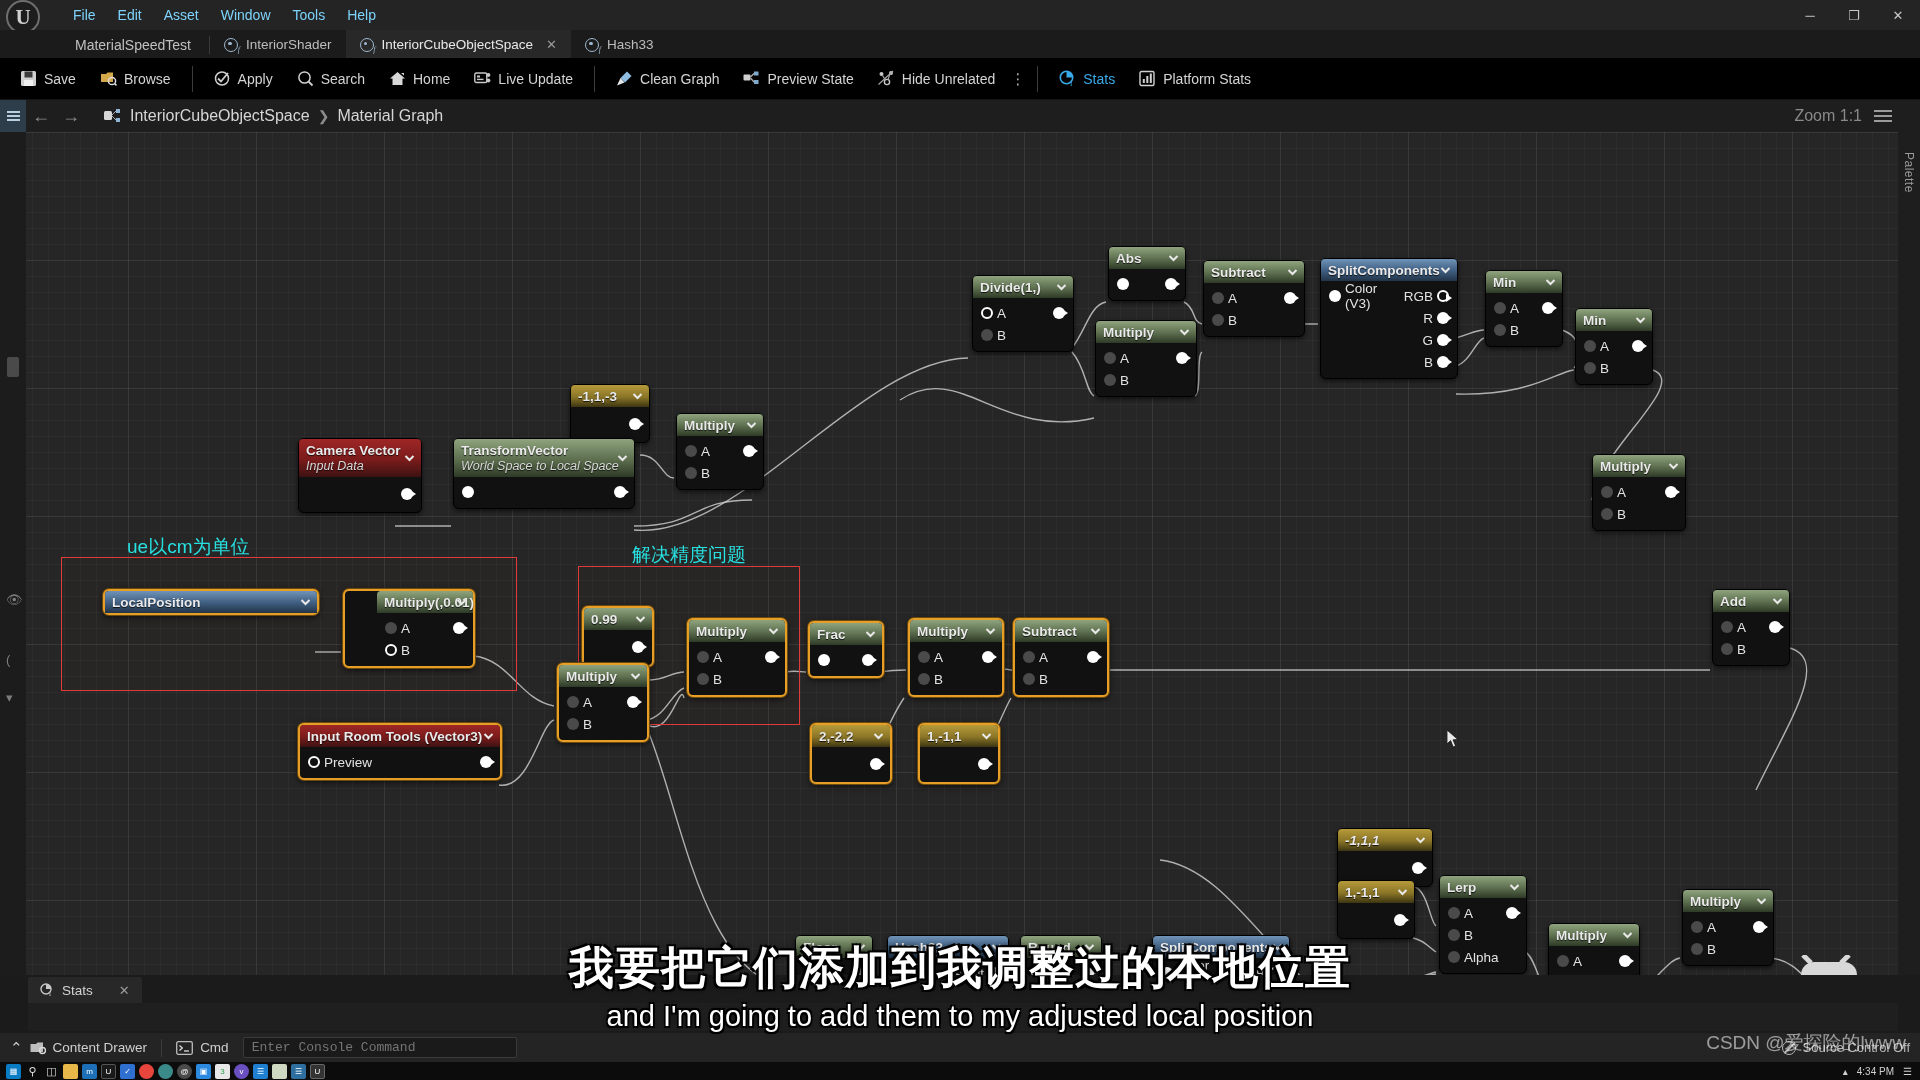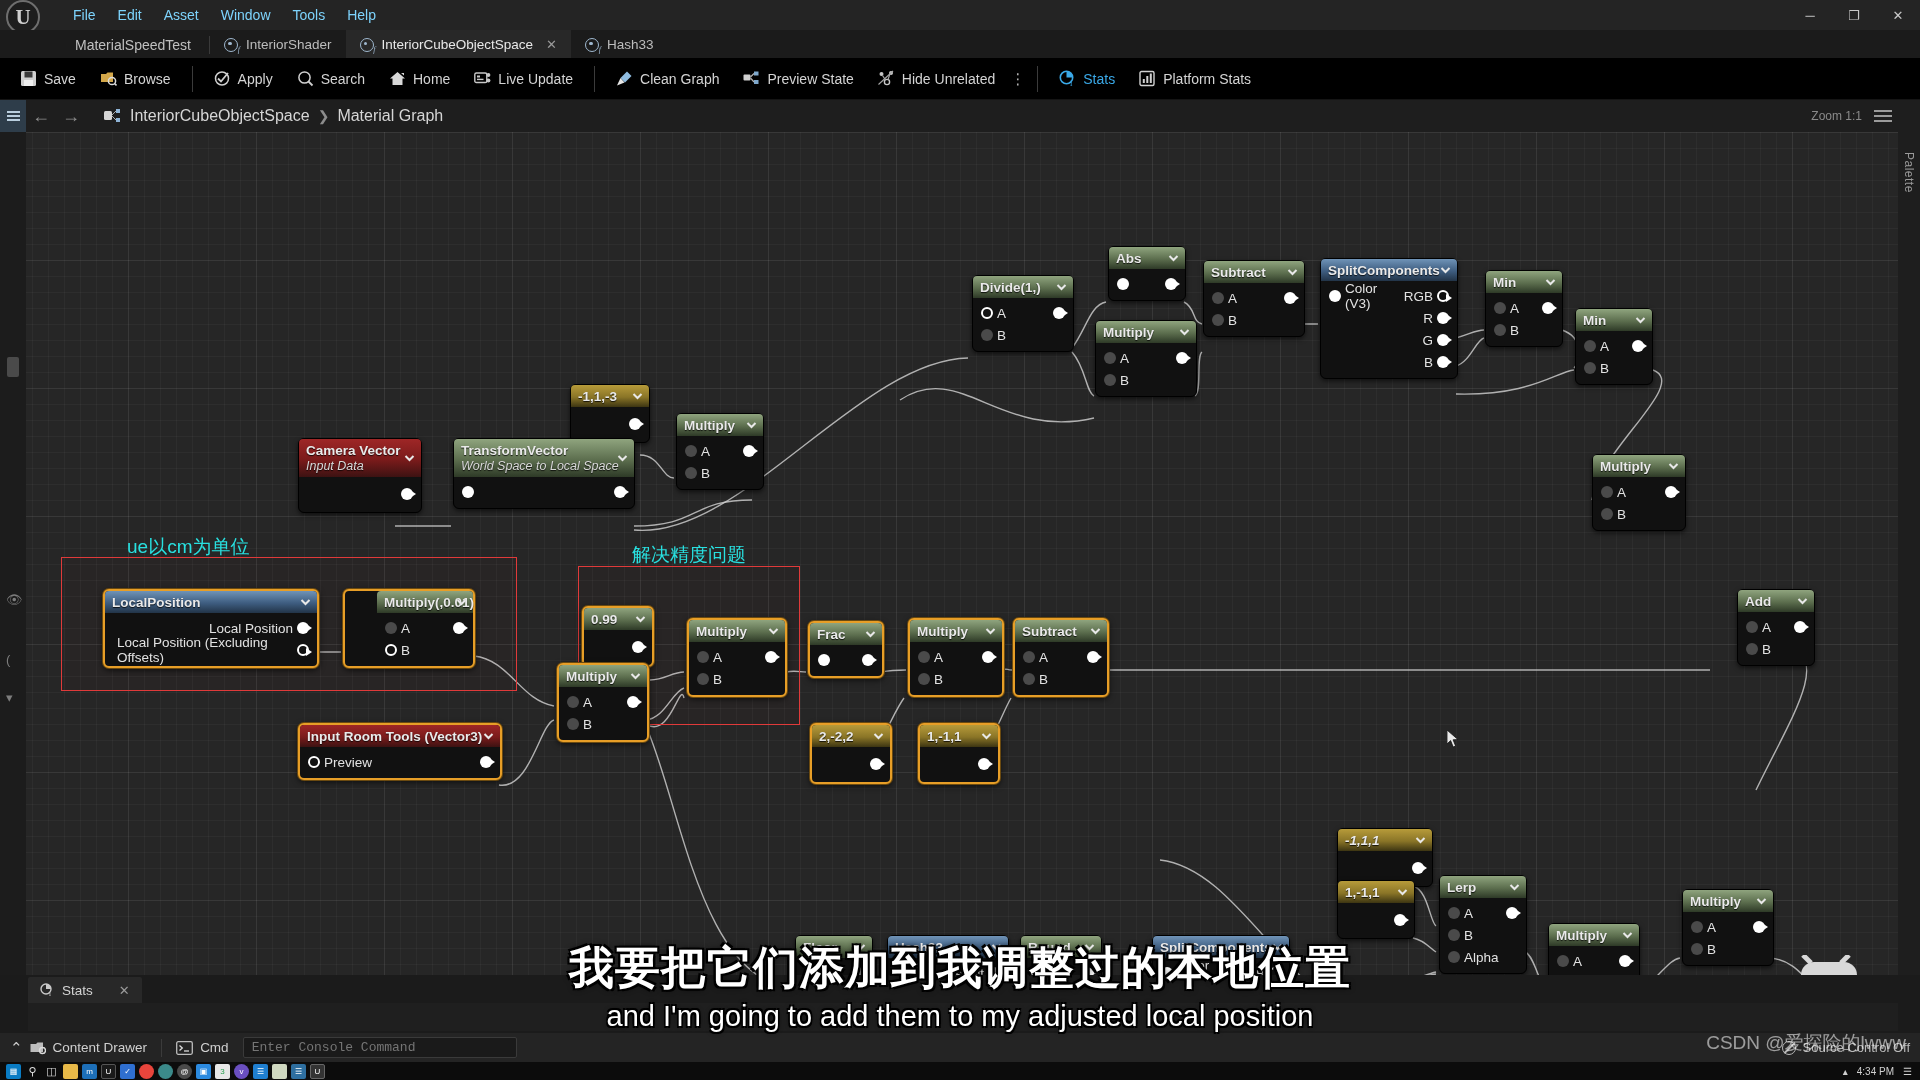--- a/index.html
+++ b/index.html
@@ -104,21 +104,21 @@
   }
   .gh-hamburger .lines { width: 13px; }
   .gh-hamburger .lines div { height: 2px; background: #b9cede; margin: 2.2px 0; }
   .gh-arrow {
     width: 30px; height: 32px; display: flex; align-items: center; justify-content: center;
     color: #8e8e8e; font-size: 18px;
   }
   .gh-breadcrumb { display: flex; align-items: center; gap: 8px; margin-left: 18px; }
   .gh-bc-text { color: #d6d6d6; font-size: 16px; }
   .gh-bc-sep { color: #8c8c8c; font-size: 14px; }
-  .gh-zoom { position: absolute; right: 58px; color: #8a8a8a; font-size: 12px; }
+  .gh-zoom { position: absolute; right: 58px; color: #8a8a8a; font-size: 16px; }
   .gh-listicon { position: absolute; right: 28px; width: 18px; }
   .gh-listicon div { height: 2px; background: #9b9b9b; margin: 3px 0; }
 
   .grid {
     position: absolute; left: 0; top: 32px; width: 1920px; height: 843px;
     background-color: #262626;
     background-image:
       linear-gradient(to right, rgba(255,255,255,0.030) 1px, transparent 1px),
       linear-gradient(to bottom, rgba(255,255,255,0.030) 1px, transparent 1px),
       linear-gradient(to right, rgba(255,255,255,0.055) 1px, transparent 1px),
@@ -741,30 +741,20 @@
             </div>
           </div>
         </div>
         <div class="node sel" style="left: 103px; top: 489px; width: 216px;">
           <div class="node-hdr blue">
             <span>LocalPosition</span>
             <svg class="chev" viewBox="0 0 11 11">
               <path d="M1.5 3.5 L5.5 7.5 L9.5 3.5" stroke="#e8e8e8" stroke-width="2" fill="none"></path>
             </svg>
           </div>
-          <div class="node-body">
-            <div class="prow right">
-              <span class="lbl">Local Position</span>
-              <span class="pin filled arrow"></span>
-            </div>
-            <div class="prow right">
-              <span class="lbl">Local Position (Excluding Offsets)</span>
-              <span class="pin hollow arrow"></span>
-            </div>
-          </div>
         </div>
         <div class="node sel" style="left: 343px; top: 489px; width: 132px; padding-left: 32px;">
           <div class="node-hdr green">
             <span>Multiply(,0.01)</span>
             <svg class="chev" viewBox="0 0 11 11">
               <path d="M1.5 3.5 L5.5 7.5 L9.5 3.5" stroke="#e8e8e8" stroke-width="2" fill="none"></path>
             </svg>
           </div>
           <div class="node-body">
             <div class="prow">
@@ -922,21 +912,21 @@
             <svg class="chev" viewBox="0 0 11 11">
               <path d="M1.5 3.5 L5.5 7.5 L9.5 3.5" stroke="#e8e8e8" stroke-width="2" fill="none"></path>
             </svg>
           </div>
           <div class="node-body">
             <div class="prow right" style="height:26px">
               <span class="pin filled arrow"></span>
             </div>
           </div>
         </div>
-        <div class="node" style="left: 1712px; top: 489px; width: 78px; margin-left: 25px;">
+        <div class="node" style="left: 1712px; top: 489px; width: 78px;">
           <div class="node-hdr green">
             <span>Add</span>
             <svg class="chev" viewBox="0 0 11 11">
               <path d="M1.5 3.5 L5.5 7.5 L9.5 3.5" stroke="#e8e8e8" stroke-width="2" fill="none"></path>
             </svg>
           </div>
           <div class="node-body">
             <div class="prow">
               <span class="pin dark"></span>
               <span class="lbl">A</span>

